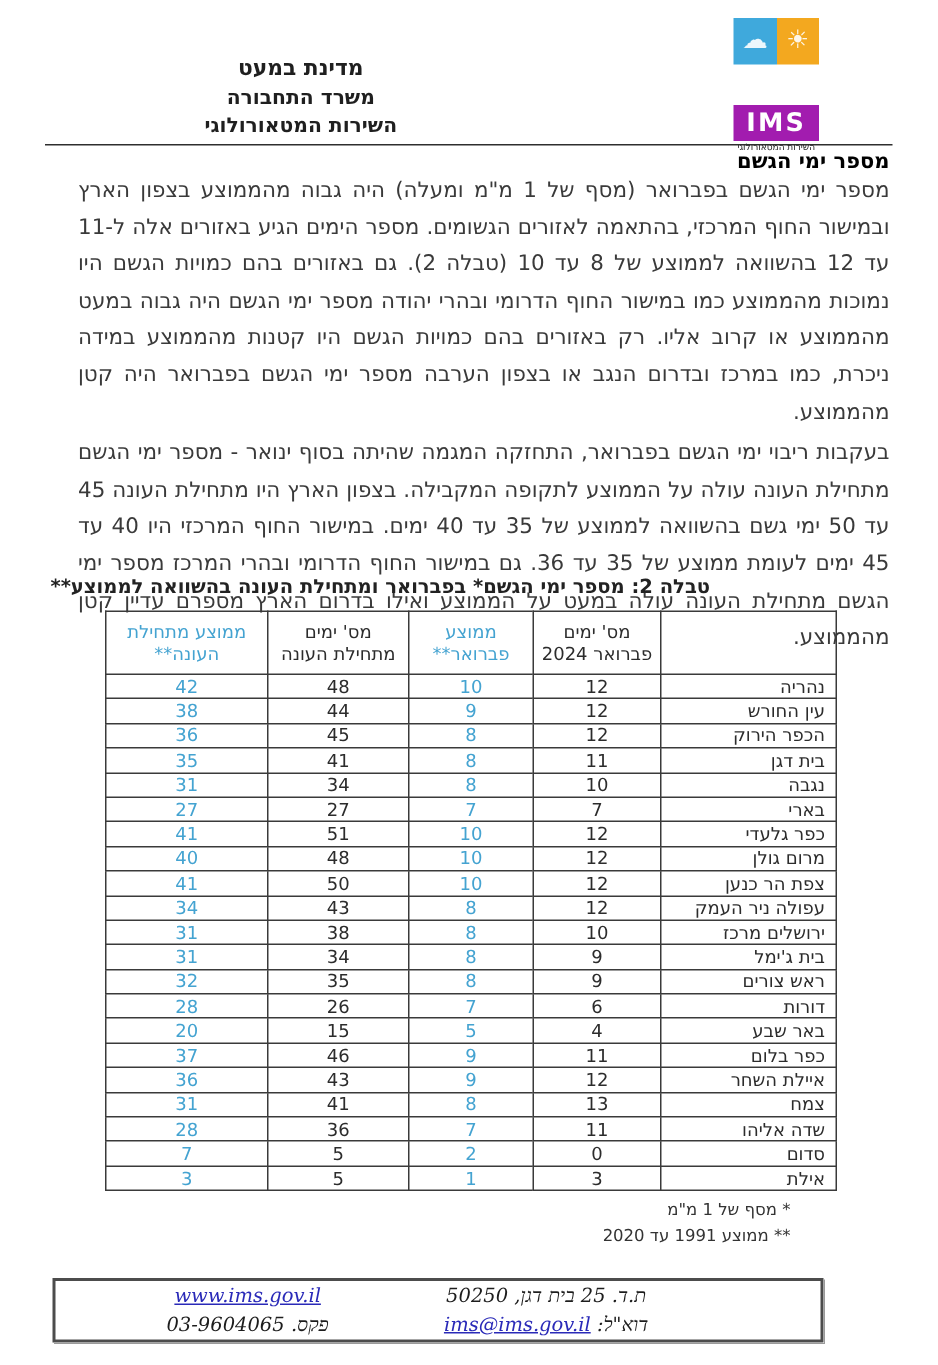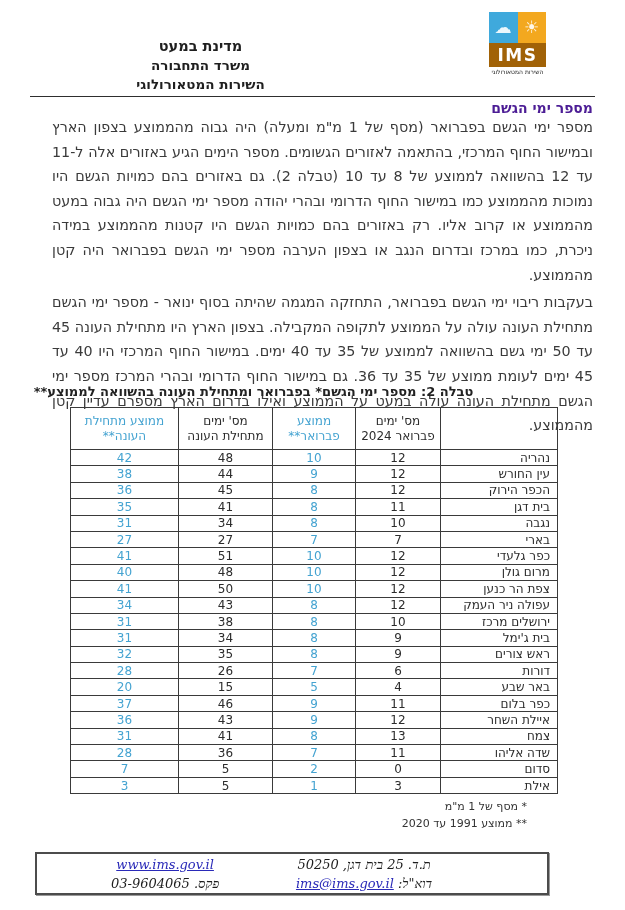--- a/index.html
+++ b/index.html
@@ -18,33 +18,33 @@
   .org-line  { font-size:13.5px; line-height:19px; }
   .logo {
     position:absolute; top:12px; left:489px; width:57px; direction:ltr;
   }
   .logo-squares { display:flex; }
   .logo-sq { width:28.5px; height:31px; display:flex; align-items:center; justify-content:center; }
   .logo-sq.blue   { background:var(--logo-blue); }
   .logo-sq.orange { background:var(--logo-orange); }
   .logo-sq .glyph { color:rgba(255,255,255,.9); font-size:17px; line-height:1; }
   .logo-ims {
-    background:#a16207; color:#fff; text-align:center;
+    background:#a21caf; color:#fff; text-align:center;
     font-size:17px; font-weight:bold; letter-spacing:1.5px;
-    height:24px; line-height:24px; font-family:"DejaVu Sans",sans-serif;
+    height:24px; line-height:24px; font-family:"DejaVu Sans",sans-serif;margin-top:27px;
   }
   .logo-caption { font-size:6px; text-align:center; color:#222; margin-top:1px; direction:rtl; white-space:nowrap; }
   .header-rule {
     position:absolute; top:96px; left:30px; width:565px;
     border-top:1.6px solid #2e2e2e;
   }
   
   .doc-title {
     position:absolute; top:100px; right:32px;
-    font-size:14px; font-weight:bold; color:#4c1d95;
+    font-size:14px; font-weight:bold; color:#000000;
   }
   .body-text {
     position:absolute; top:115px; right:32px; left:32px;
     font-size:14.3px; line-height:24.6px; text-align:justify; color:#3a3a3a;margin-left:20px;
   }
   .body-text p + p { margin-top:3px; }
   .table-caption {
     position:absolute; top:384px; right:150px; left:32px;
     text-align:center; font-size:13px; font-weight:bold; color:#222;
   }

